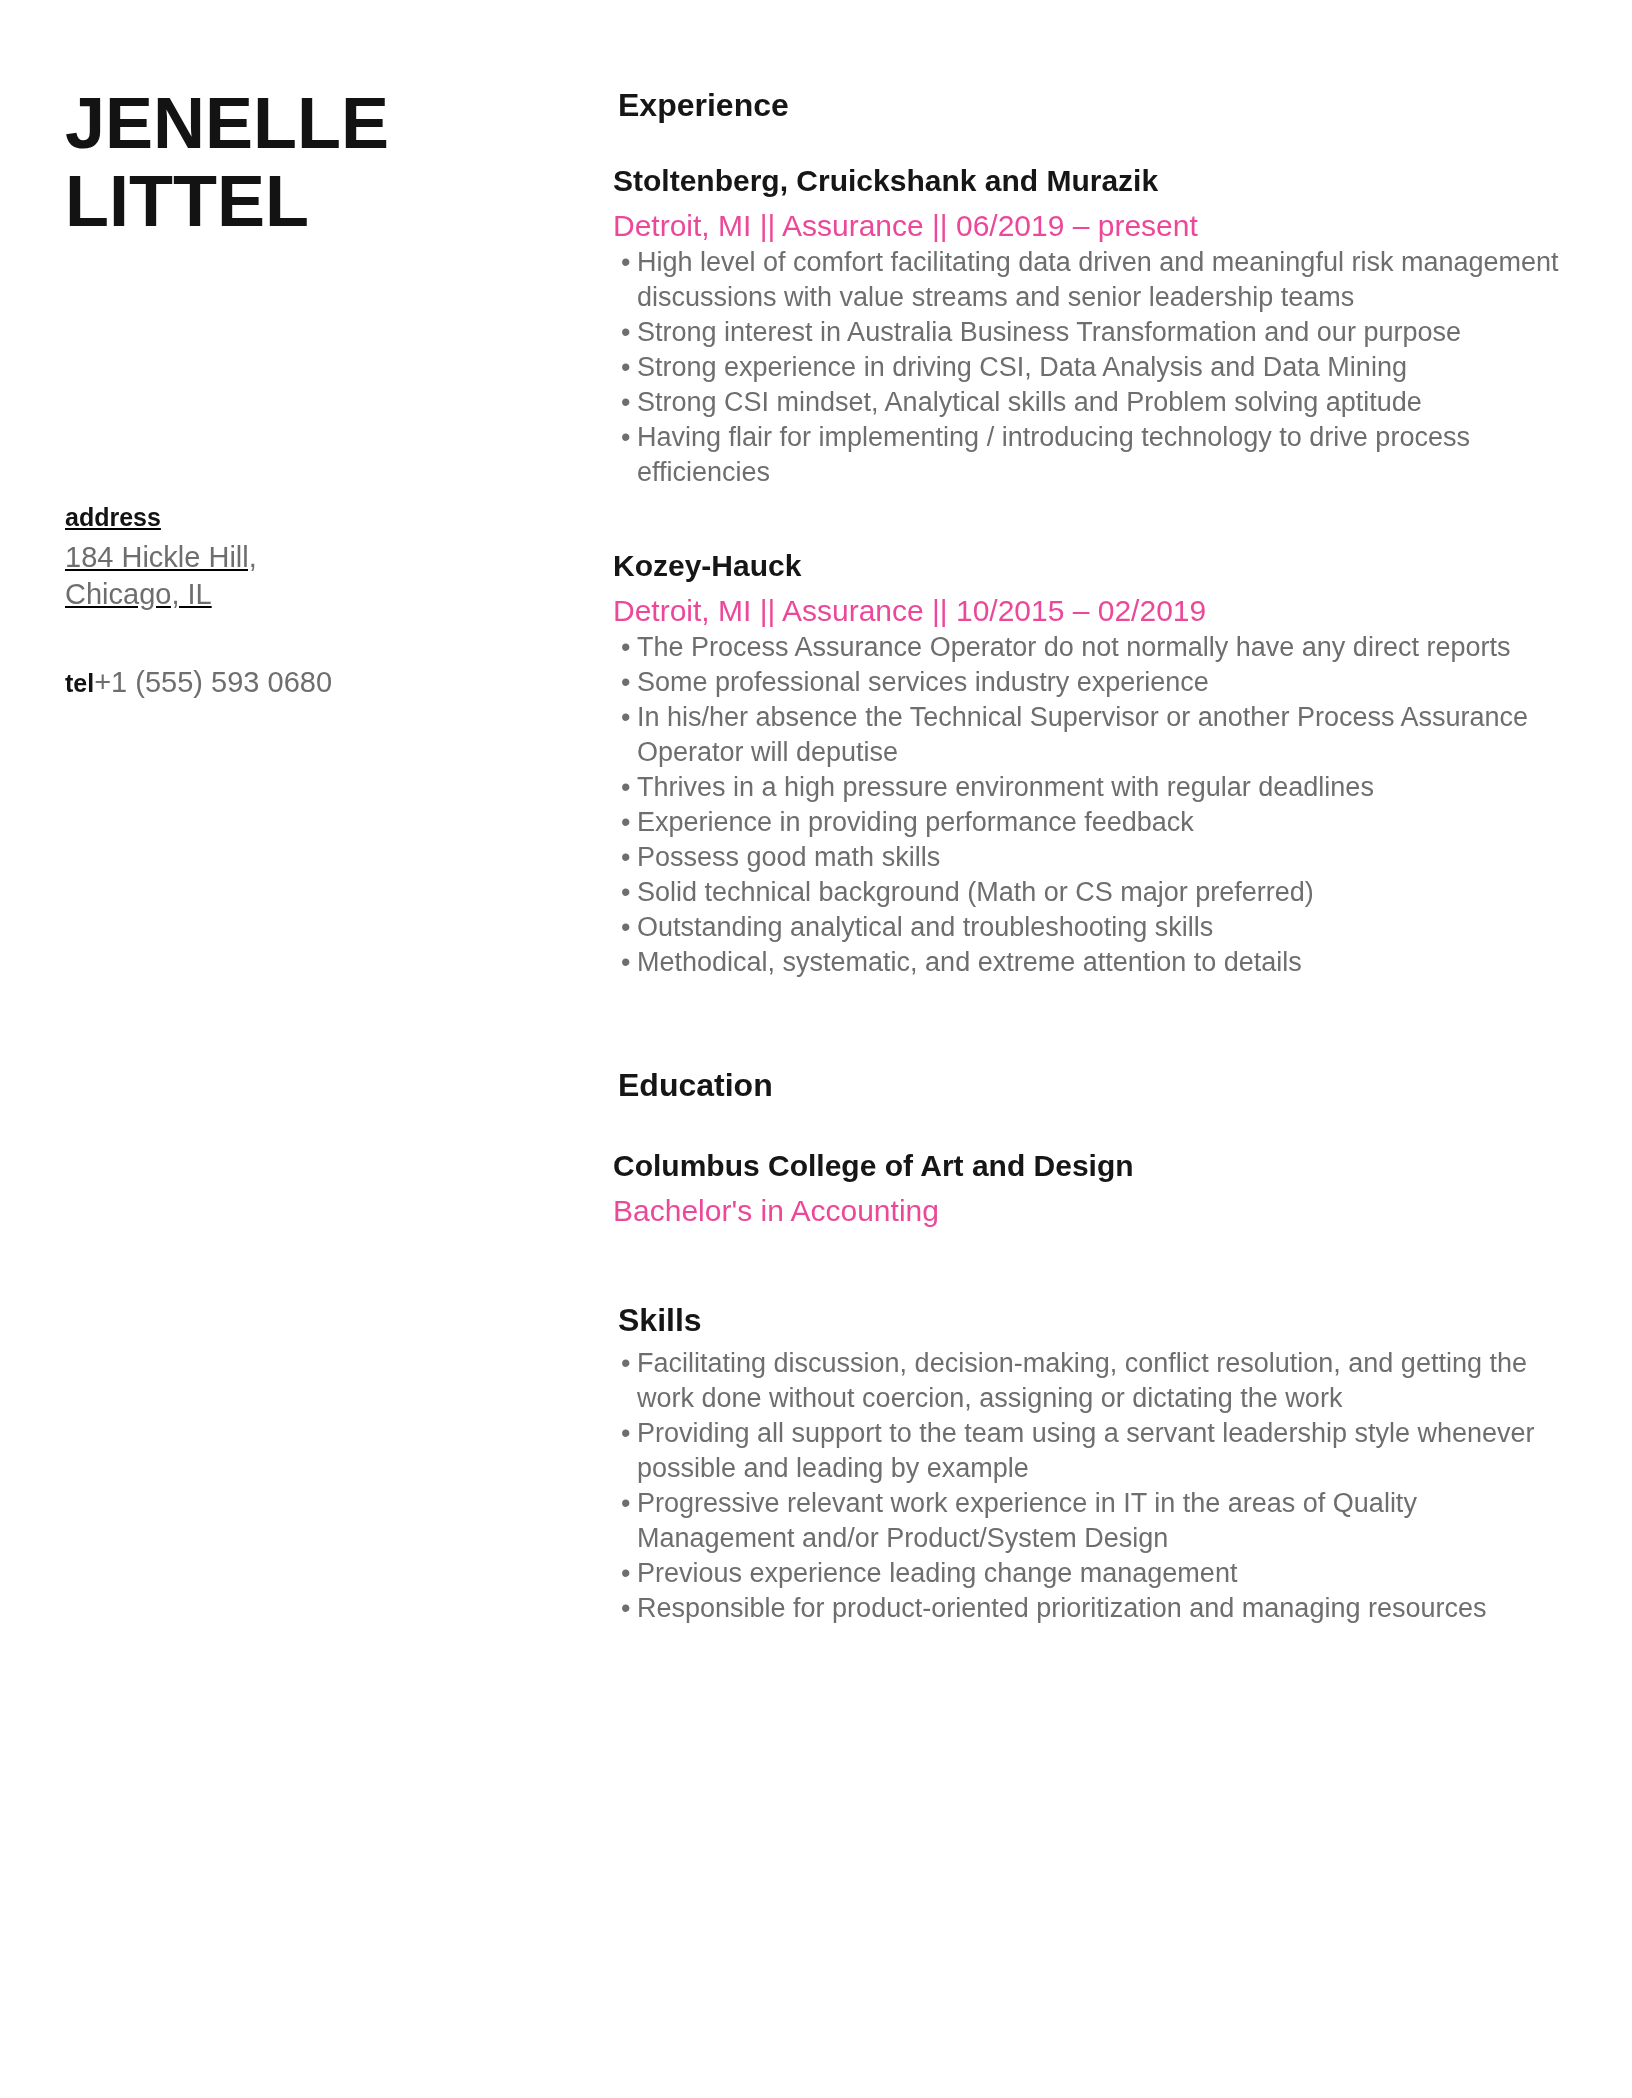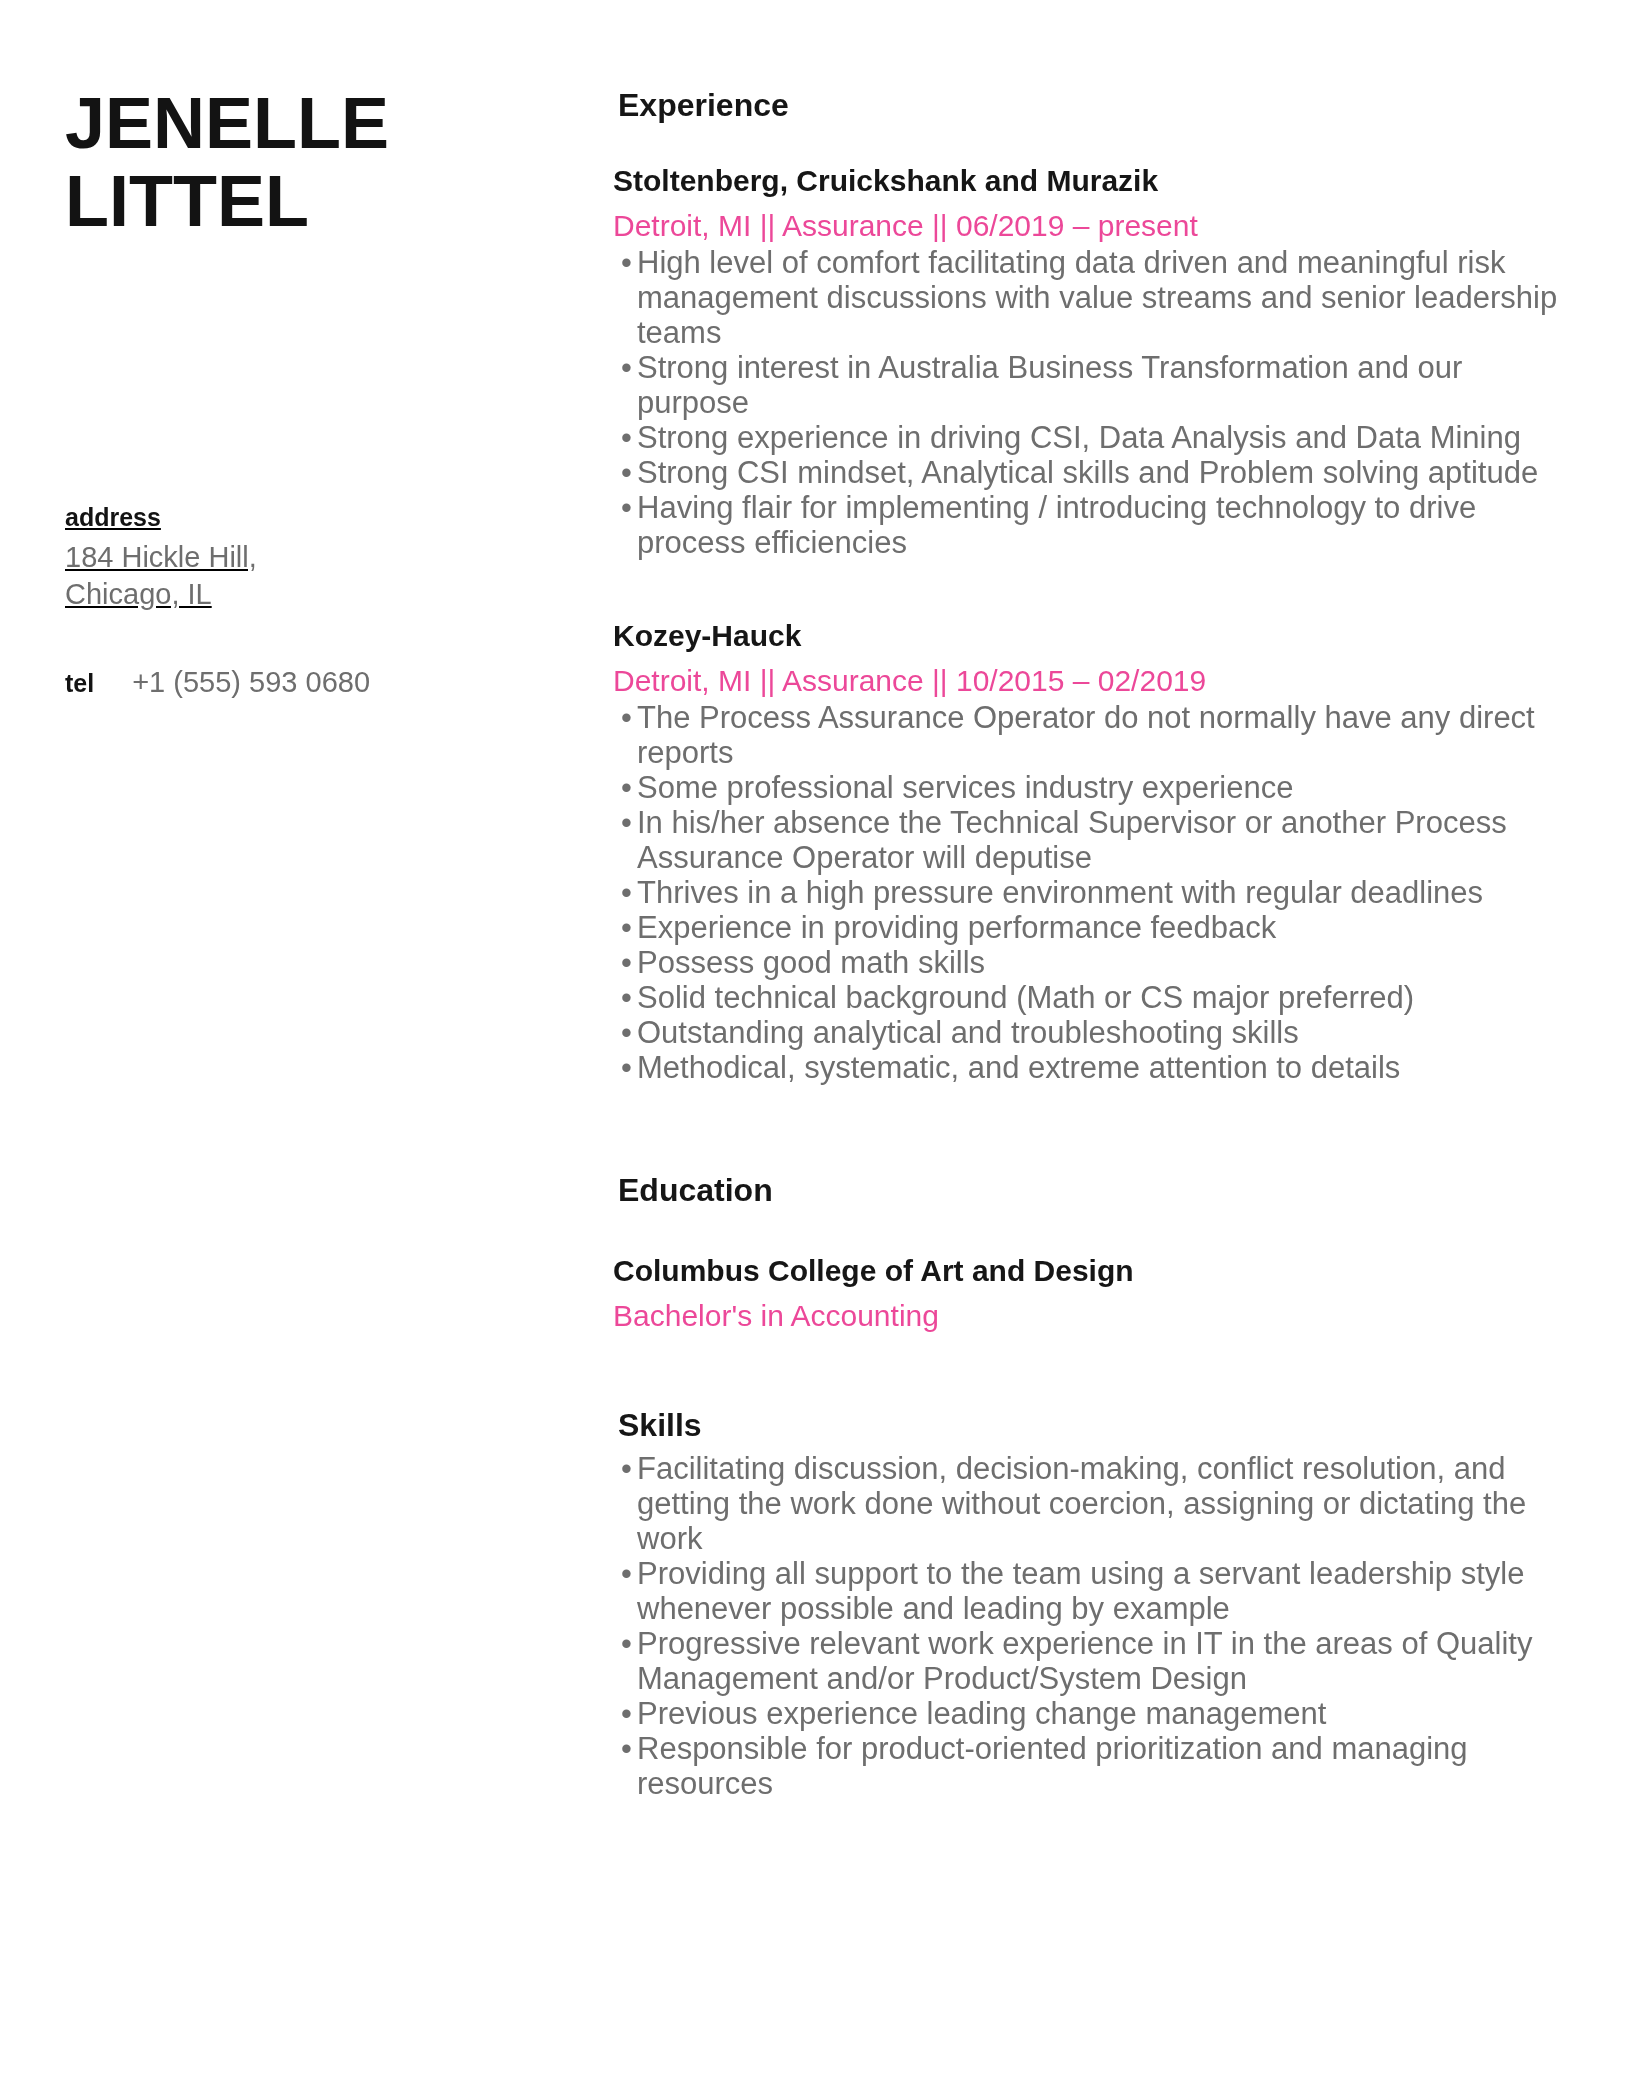--- a/index.html
+++ b/index.html
@@ -48,21 +48,20 @@
   }
   .contact-address .contact-value-block {
     margin-top: 7px;
   }
   .contact-tel {
     position: absolute;
     left: 65px;
     top: 664px;
     display: flex;
     align-items: baseline;
-    column-gap: 38px;
   }
 
   
   .main-col {
     position: absolute;
     left: 613px;
     top: 0;
     width: 950px;
   }
   .section-heading {
@@ -86,21 +85,21 @@
     line-height: 38px;
     color: #ec4899;
   }
   ul.bullet-list {
     margin: 0;
     padding: 0 0 0 24px;
     list-style: none;
   }
   ul.bullet-list li {
     position: relative;
-    font-size: 31px;
+    font-size: 27px;
     line-height: 35px;
     color: #6e6e6e;
   }
   ul.bullet-list li::before {
     content: "\2022";
     position: absolute;
     left: -16px;
     color: #6e6e6e;
   }
 

